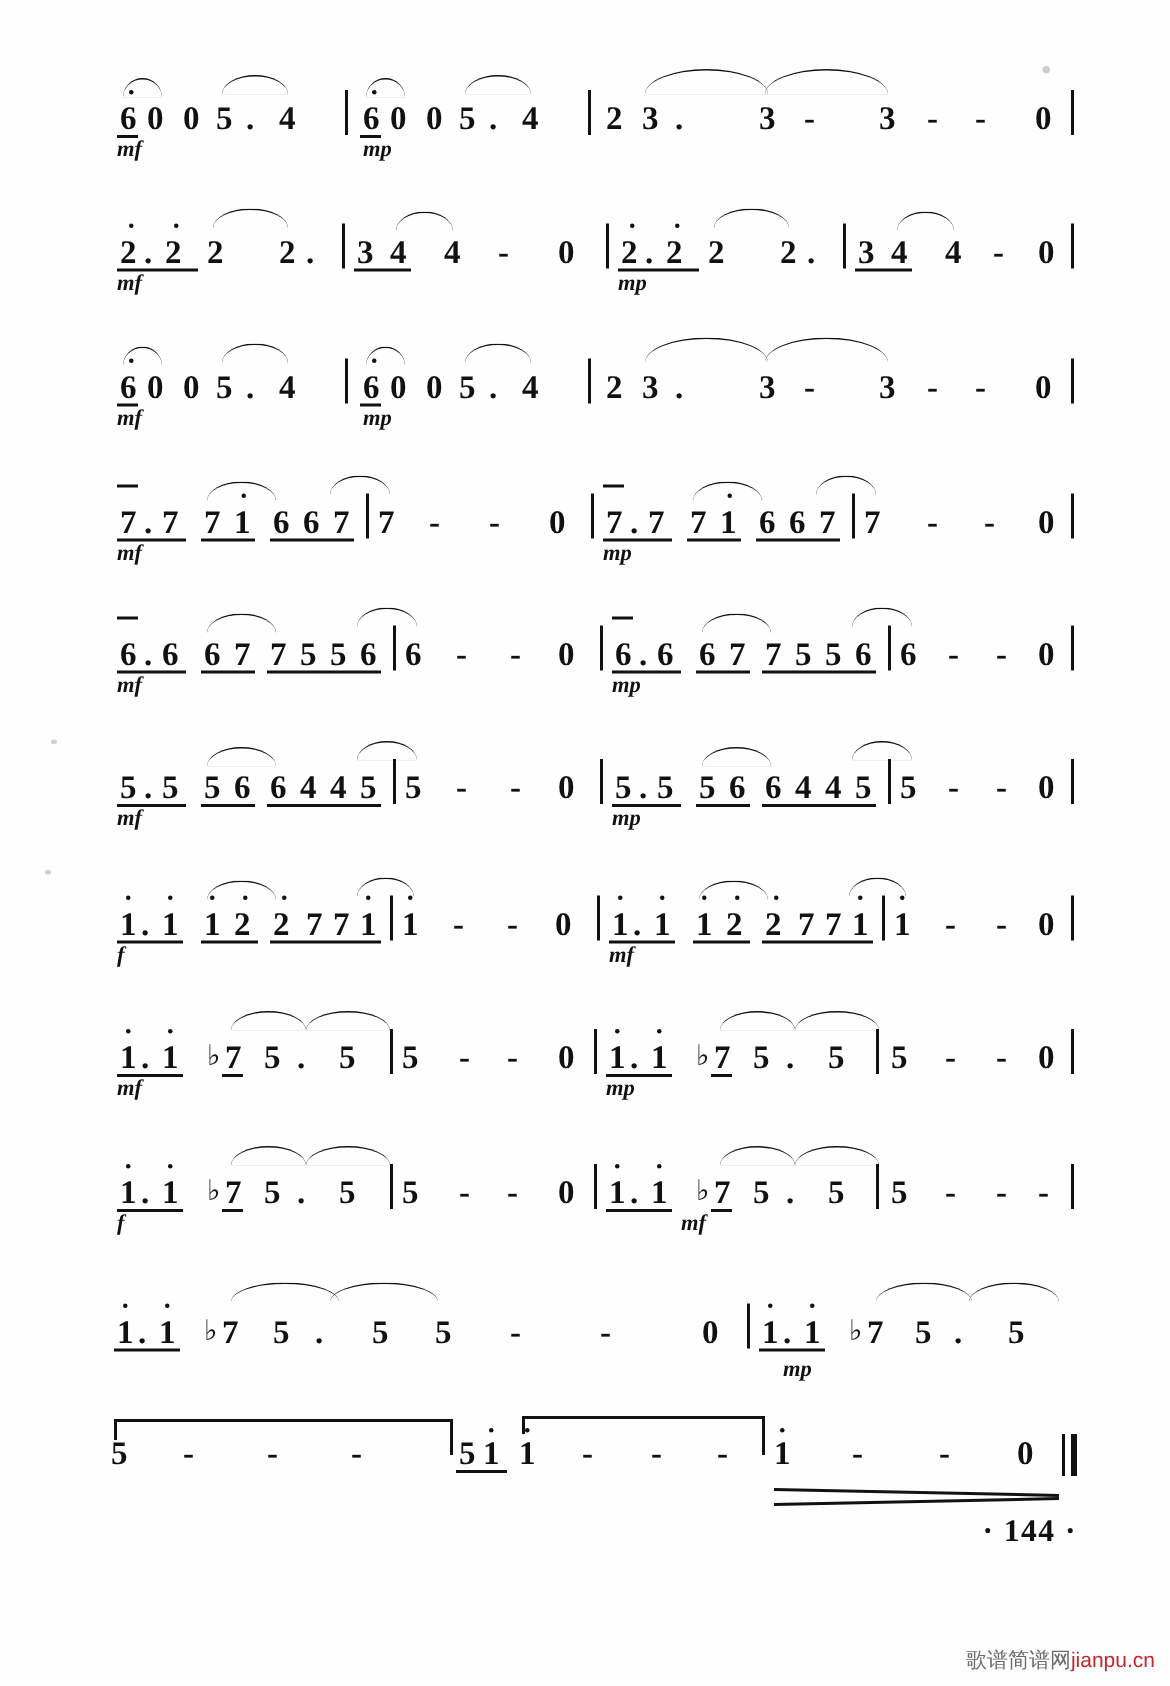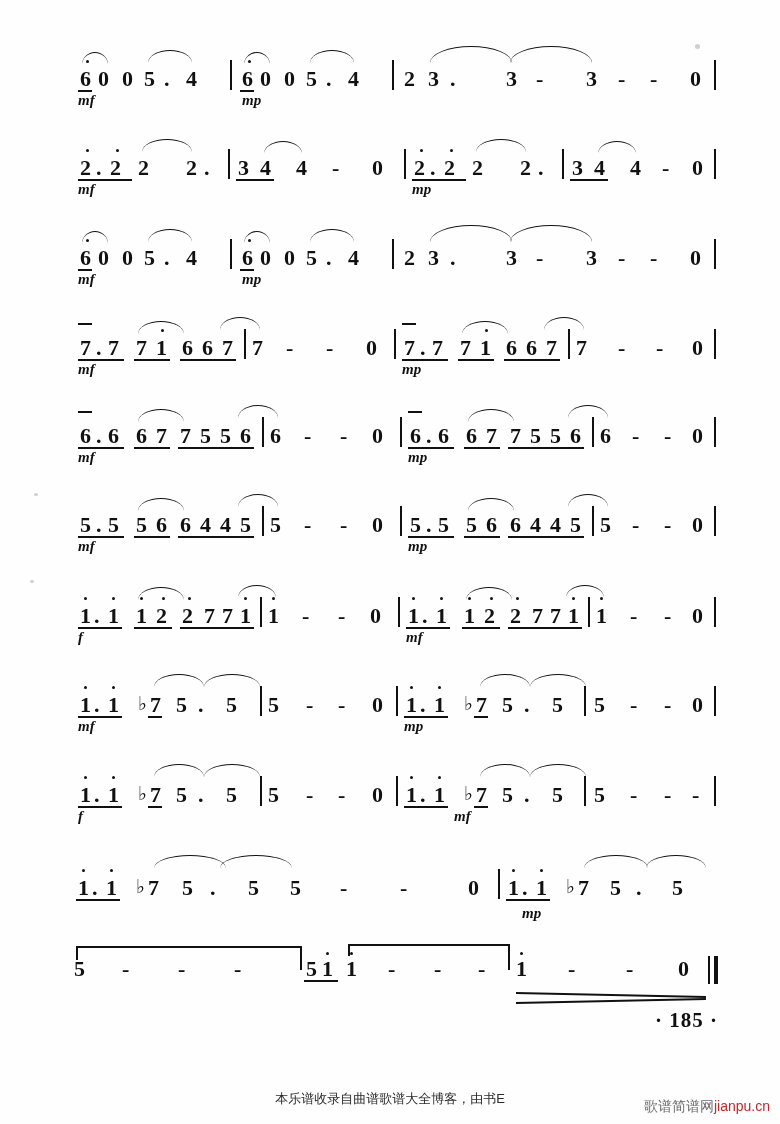--- a/index.html
+++ b/index.html
@@ -678,23 +678,22 @@
       <span class="note" style="left:608px; top:28px;">0</span>
 
       <div class="endbar" style="left:638px; top:26px; height:28px;"></div>
       <div class="endbar" style="left:644px; top:26px; height:28px; width:4px;"></div>
 
       <div class="longbeam" style="left:446px; top:62px; width:190px; transform:rotate(1.2deg); transform-origin:left center;"></div>
       <div class="longbeam" style="left:446px; top:72px; width:190px; transform:rotate(-1.2deg); transform-origin:left center;"></div>
     </div>
   </div>
 
-  <div class="pageno">· 185 ·</div>
-
-  <div class="footer-note">本乐谱收录自曲谱歌谱大全博客，由书E</div>
+  <div class="pageno">· 144 ·</div>
+
 
   <div class="watermark">
     <span>歌谱简谱网</span><span class="red">jianpu.cn</span>
   </div>
 
   <div class="speck" style="left:695px; top:44px; width:5px; height:5px;"></div>
   <div class="speck" style="left:34px; top:493px; width:4px; height:3px;"></div>
   <div class="speck" style="left:30px; top:580px; width:4px; height:3px;"></div>
 </div>
 

